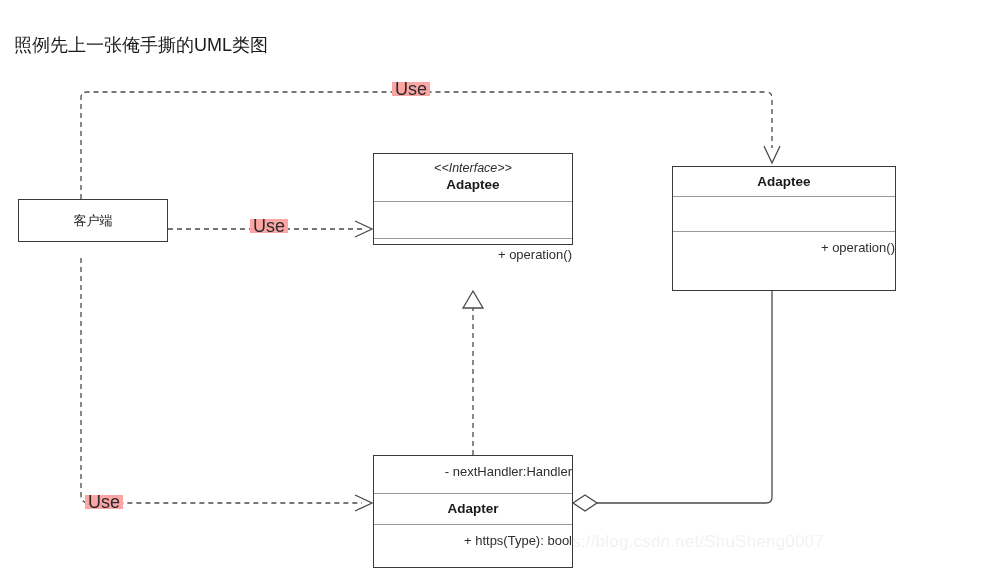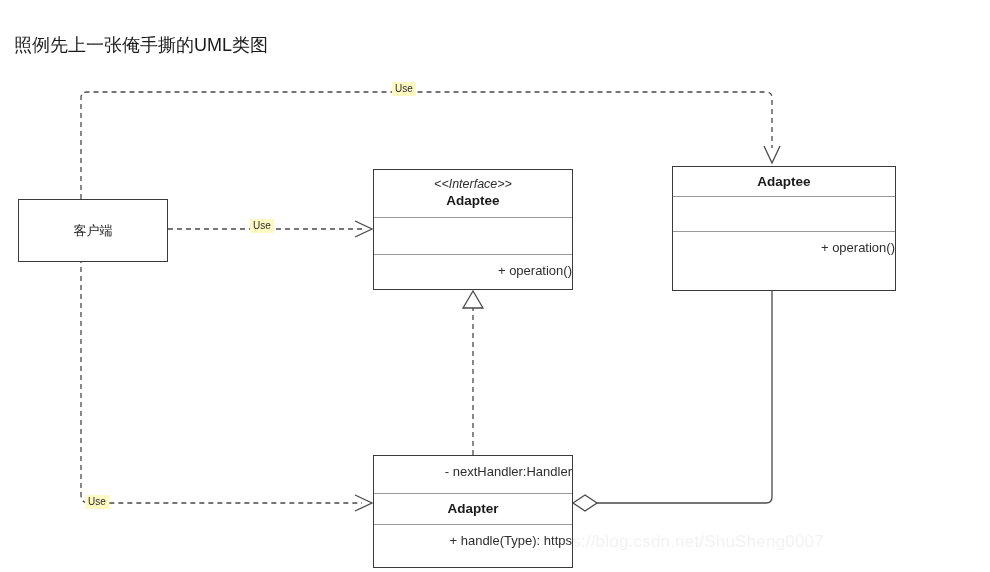--- a/index.html
+++ b/index.html
@@ -84,32 +84,32 @@
     line-height: 18px;
     color: #1a1a1a;
     text-align: center;
   }
 
   
   #client-box {
     left: 18px;
     top: 199px;
     width: 150px;
-    height: 63px;
+    height: 43px;
     display: flex;
     align-items: center;
     justify-content: center;
   }
 
   
   #target-box {
     left: 373px;
-    top: 169px;
+    top: 153px;
     width: 200px;
-    height: 121px;
+    height: 92px;
   }
   #target-box .seg1 { height: 47px; }
   #target-box .seg2 { height: 37px; }
   #target-box .seg3 { height: 37px; }
 
   
   #adaptee-box {
     left: 672px;
     top: 166px;
     width: 224px;
@@ -126,24 +126,24 @@
     width: 200px;
     height: 113px;
   }
   #adapter-box .seg1 { height: 31px; }
   #adapter-box .seg2 { height: 37px; }
   #adapter-box .seg3 { height: 45px; }
 
   
   .edge-label {
     position: absolute;
-    font-size: 10px;
+    font-size: 18px;
     line-height: 14px;
     color: #2b2b2b;
-    background: #fef9c3;
+    background: #fca5a5;
     padding: 0 3px;
     white-space: nowrap;
     z-index: 6;
   }
   #label-use-top   { left: 392px; top: 82px; }
   #label-use-mid   { left: 250px; top: 219px; }
   #label-use-bot   { left: 85px;  top: 495px; }
 
   #watermark {
     position: absolute;
@@ -217,21 +217,21 @@
 </div>
 
 <div class="uml-box" id="adapter-box">
   <div class="uml-compartment c-body seg2">
     <span class="member">- nextHandler:Handler</span>
   </div>
   <div class="uml-compartment c-title seg1">
     <span class="classname">Adapter</span>
   </div>
   <div class="uml-compartment c-body seg3">
-    <span class="member">+ handle(Type): https</span>
+    <span class="member">+ https(Type): bool</span>
   </div>
 </div>
 
 <span class="edge-label" id="label-use-top">Use</span>
 <span class="edge-label" id="label-use-mid">Use</span>
 <span class="edge-label" id="label-use-bot">Use</span>
 
 <div id="watermark">https://blog.csdn.net/ShuSheng0007</div>
 
 </body></html>

